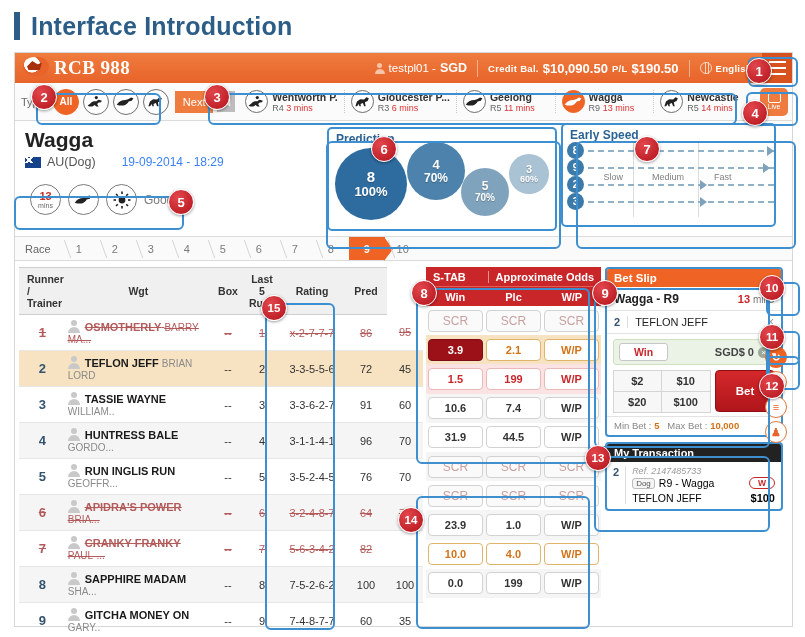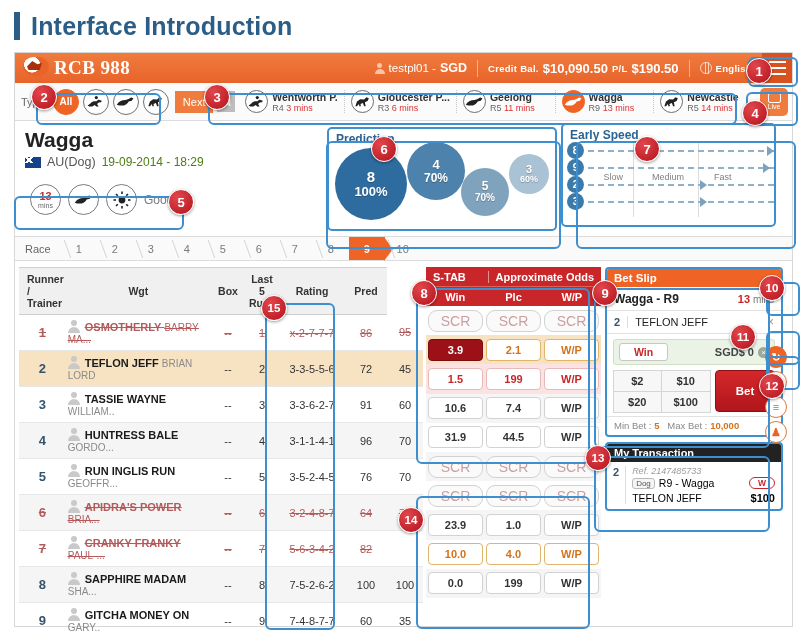--- a/index.html
+++ b/index.html
@@ -75,21 +75,21 @@
   
   #inforow { display:flex; height:116px; background:#fff; border-bottom:1px solid #dcdcdc; }
   #meet-info { width:312px; padding:8px 10px 0 10px; }
   #meet-title { font-size:21px; font-weight:bold; color:#222; line-height:1.05; }
   #meet-meta { display:flex; align-items:center; gap:6px; margin-top:4px; }
   #flag { width:16px; height:11px; background:#15428b; position:relative; display:inline-block;}
   #flag:after{content:"";position:absolute;left:0;top:0;width:8px;height:6px;
       background:linear-gradient(45deg,transparent 40%,#fff 40% 60%,transparent 60%),
                  linear-gradient(-45deg,transparent 40%,#fff 40% 60%,transparent 60%);}
   #meet-country{ font-size:12.5px; color:#555; }
-  #meet-date{ font-size:12px; color:#4d7c0f; }
+  #meet-date{ font-size:12px; color:#3b82f6;margin-left:20px; }
   #cond-row { display:flex; align-items:center; gap:7px; margin-top:12px; padding:3px 5px; }
   .cond-circ { width:31px; height:31px; border-radius:50%; border:1.4px solid #7b7b7b;
                background:#fff; display:flex; flex-direction:column; align-items:center;
                justify-content:center; line-height:1; flex:none; }
   .cond-min { font-size:11px; font-weight:bold; color:#c03427; }
   .cond-lbl { font-size:7px; color:#666; }
   #cond-good { font-size:12px; color:#7b7b7b; }
 
   .panel { border:2px solid #3d8fd0; border-radius:5px; background:#fff; position:relative; }
   .panel-title { font-size:12px; font-weight:bold; color:#2c6393; padding:3px 0 0 7px; }
@@ -155,21 +155,21 @@
   #odds-head2 { background:#c9262a; color:#fff; font-size:11px; font-weight:bold;
                 display:flex; height:20px; border-top:1px solid #e35f56; }
   #odds-head2 div { flex:1; display:flex; align-items:center; justify-content:center; }
   .orow { display:flex; height:29.2px; align-items:center; gap:3px; padding:0 2px; }
   .orow.alt { background:#f5f5f5; }
   .orow.sel { background:#f7e3c2; }
   .orow.pink { background:#fbe3e3; }
   .ocell { flex:1; height:22px; border-radius:4px; border:1px solid #d2d2d2; background:#fff;
            display:flex; align-items:center; justify-content:center;
            font-size:11px; font-weight:bold; color:#333; }
-  .ocell.scr { color:#c9a0a0; background:#fafafa; font-weight:normal; font-size:14px;border-radius:9px; }
+  .ocell.scr { color:#c9a0a0; background:#fafafa; font-weight:normal; font-size:12px; }
   .ocell.dark { background:#9c1117; color:#fff; border-color:#7c0d12; }
   .ocell.org { color:#d2731a; border-color:#e0b46a; }
   .ocell.red { color:#c9262a; border-color:#e8b9b9; background:#fff; }
 
   
   #betcol { width:178px; margin-left:4px; }
   #betslip { border:2px solid #3d8fd0; border-radius:4px; overflow:hidden; background:#fff; }
   #bs-head { background:#ef6424; color:#fff; font-size:11.5px; font-weight:bold; padding:3px 7px; }
   #bs-meet { display:flex; justify-content:space-between; align-items:baseline;
              padding:5px 7px 4px 7px; border-bottom:1px solid #e2e2e2; }
@@ -714,18 +714,18 @@
     <div class="badge" style="left: 746px; top: 58px;">1</div>
     <div class="badge" style="left: 31px; top: 84px;">2</div>
     <div class="badge" style="left: 204px; top: 84px;">3</div>
     <div class="badge" style="left: 742px; top: 100px;">4</div>
     <div class="badge" style="left: 168px; top: 189px;">5</div>
     <div class="badge" style="left: 371px; top: 136px;">6</div>
     <div class="badge" style="left: 634px; top: 136px;">7</div>
     <div class="badge" style="left: 411px; top: 280px;">8</div>
     <div class="badge" style="left: 592px; top: 280px;">9</div>
     <div class="badge sm" style="left: 759px; top: 275px;">10</div>
-    <div class="badge sm" style="left: 730px; top: 324px;">11</div>
+    <div class="badge sm" style="left: 759px; top: 324px;">11</div>
     <div class="badge sm" style="left: 759px; top: 373px;">12</div>
     <div class="badge sm" style="left: 585px; top: 445px;">13</div>
     <div class="badge sm" style="left: 398px; top: 507px;">14</div>
     <div class="badge sm" style="left: 261px; top: 295px;">15</div>
   </div>
 
 </body></html>

